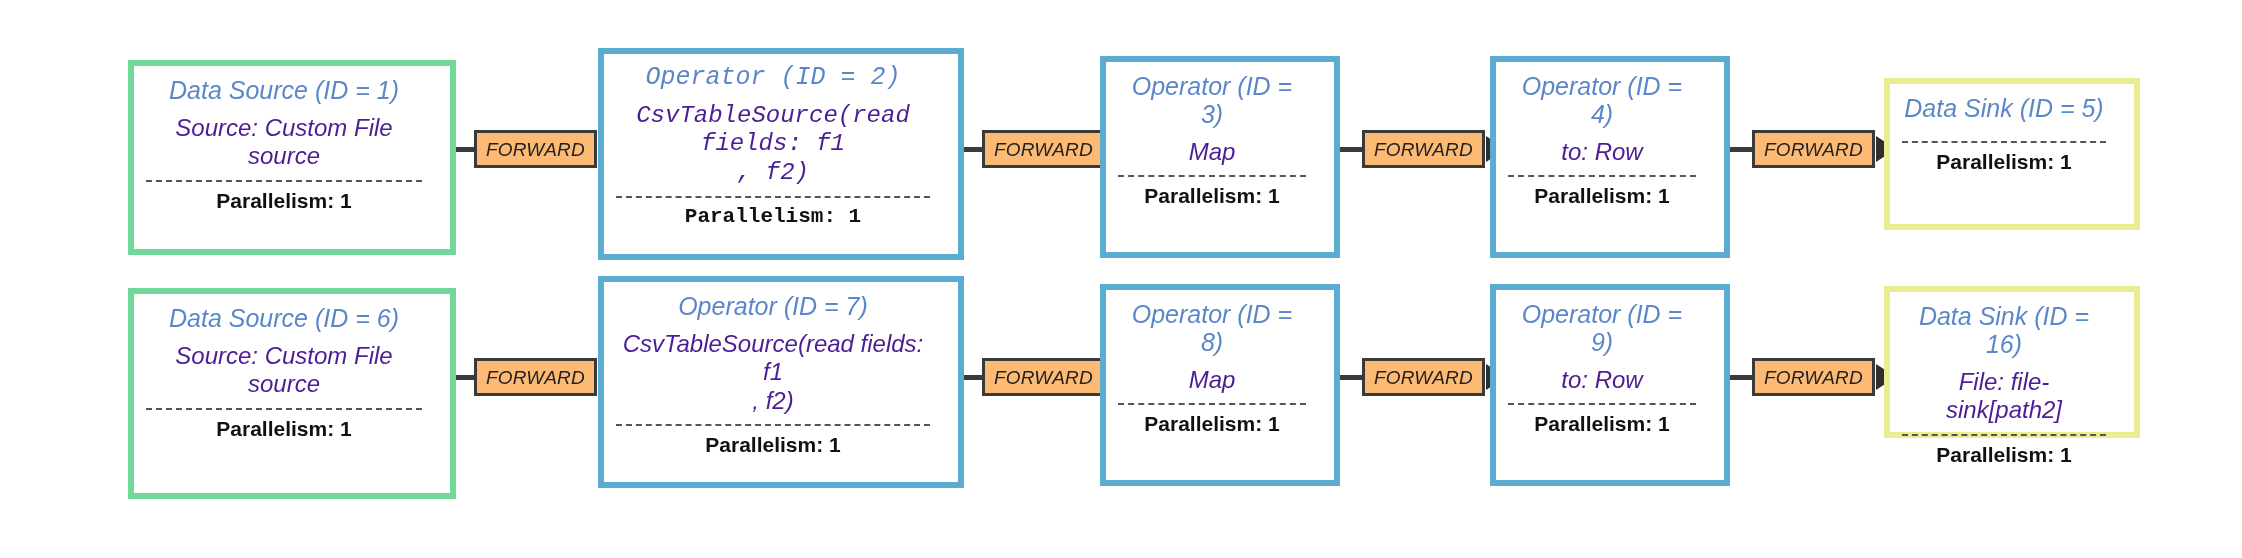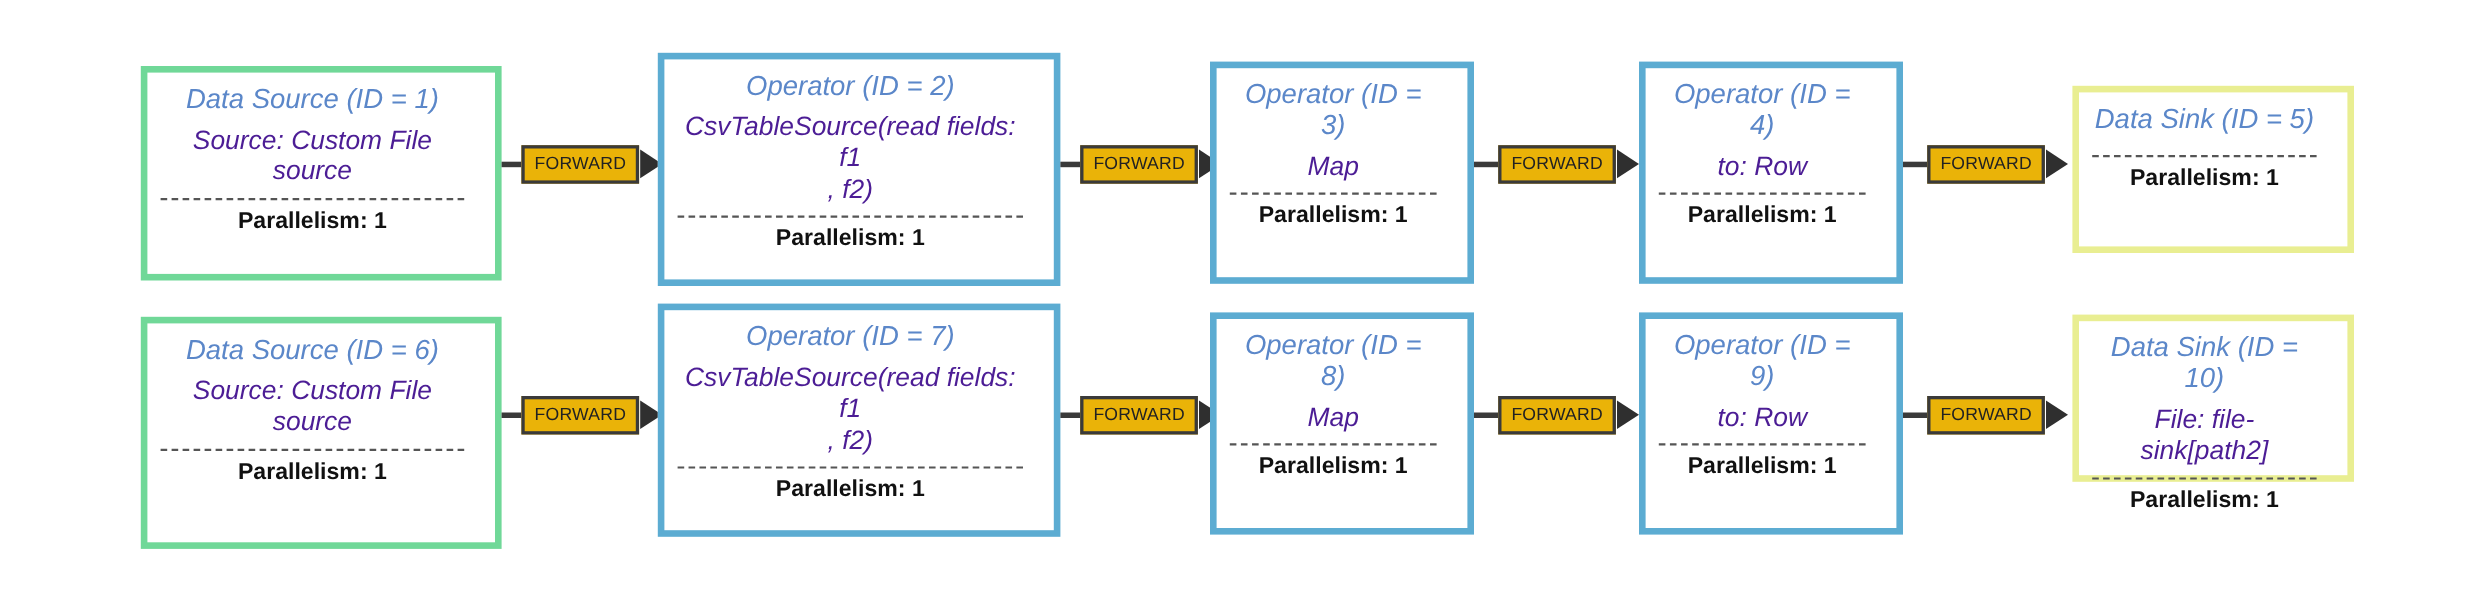--- a/index.html
+++ b/index.html
@@ -78,27 +78,28 @@
     height: 46px;
   }
   .edge-line {
     height: 5px;
     background: #3a3a3a;
     flex: 0 0 auto;
   }
   .edge-label {
     box-sizing: border-box;
     border: 3px solid #3a3a3a;
-    background: #eab308;
+    background: #fdba74;
     color: #222222;
-    font-size: 16px;
+    font-size: 19px;
     letter-spacing: 0.2px;
     padding: 7px 9px 6px 9px;
     line-height: 1;
     white-space: nowrap;
+    font-style: italic;
   }
   .edge-arrow {
     width: 0;
     height: 0;
     border-top: 13px solid transparent;
     border-bottom: 13px solid transparent;
     border-left: 20px solid #2f2f2f;
     flex: 0 0 auto;
     margin-left: 1px;
   }
@@ -116,21 +117,21 @@
     <div class="node-footer">Parallelism: 1</div>
     <div class="spacer"></div>
   </div>
 
   <div class="edge" style="left:456px; top:126px; width:142px;">
     <div class="edge-line" style="width:18px;"></div>
     <div class="edge-label">FORWARD</div>
     <div class="edge-arrow"></div>
   </div>
 
-  <div class="node blue" style="left:598px; top:48px; width:366px; height:212px;">
+  <div class="node blue" style="left:598px; top:48px; width:366px; height:212px;font-family:Liberation Mono, monospace;">
     <div class="node-title">Operator (ID = 2)</div>
     <div class="node-body">CsvTableSource(read fields: f1
 , f2)</div>
     <hr class="node-divider">
     <div class="node-footer">Parallelism: 1</div>
     <div class="spacer"></div>
   </div>
 
   <div class="edge" style="left:964px; top:126px; width:142px;">
     <div class="edge-line" style="width:18px;"></div>
@@ -229,20 +230,20 @@
     <div class="spacer"></div>
   </div>
 
   <div class="edge" style="left:1730px; top:354px; width:148px;">
     <div class="edge-line" style="width:22px;"></div>
     <div class="edge-label">FORWARD</div>
     <div class="edge-arrow"></div>
   </div>
 
   <div class="node yellow" style="left:1884px; top:286px; width:256px; height:152px;">
-    <div class="node-title">Data Sink (ID = 10)</div>
+    <div class="node-title">Data Sink (ID = 16)</div>
     <div class="node-body">File: file-sink[path2]</div>
     <hr class="node-divider">
     <div class="node-footer">Parallelism: 1</div>
     <div class="spacer"></div>
   </div>
 
 </div>
 
 </body></html>

